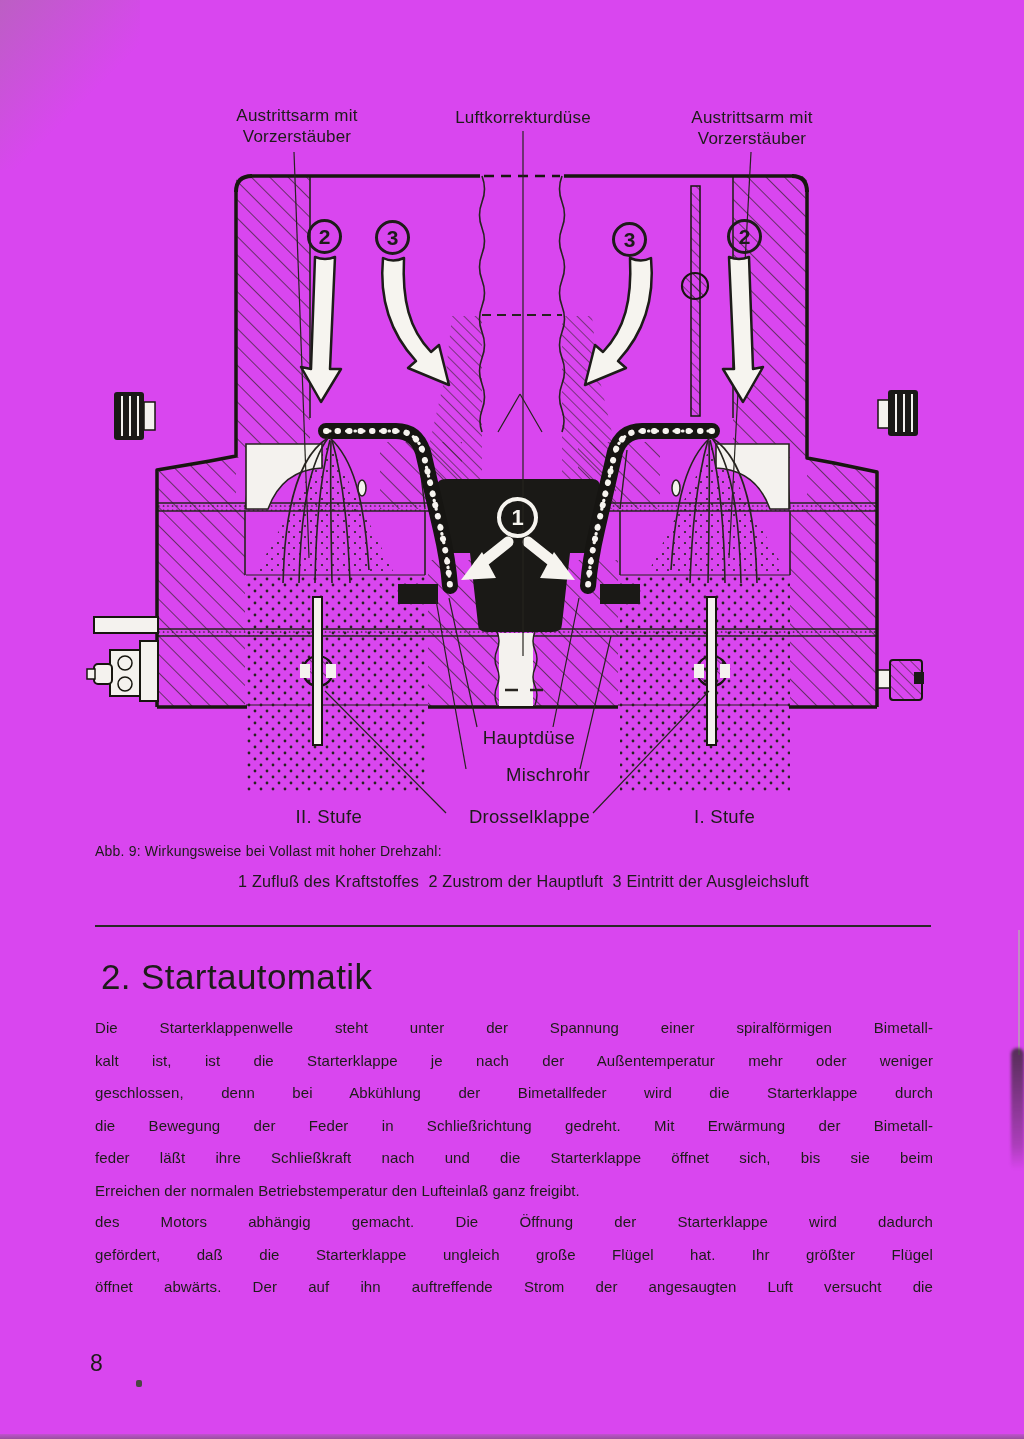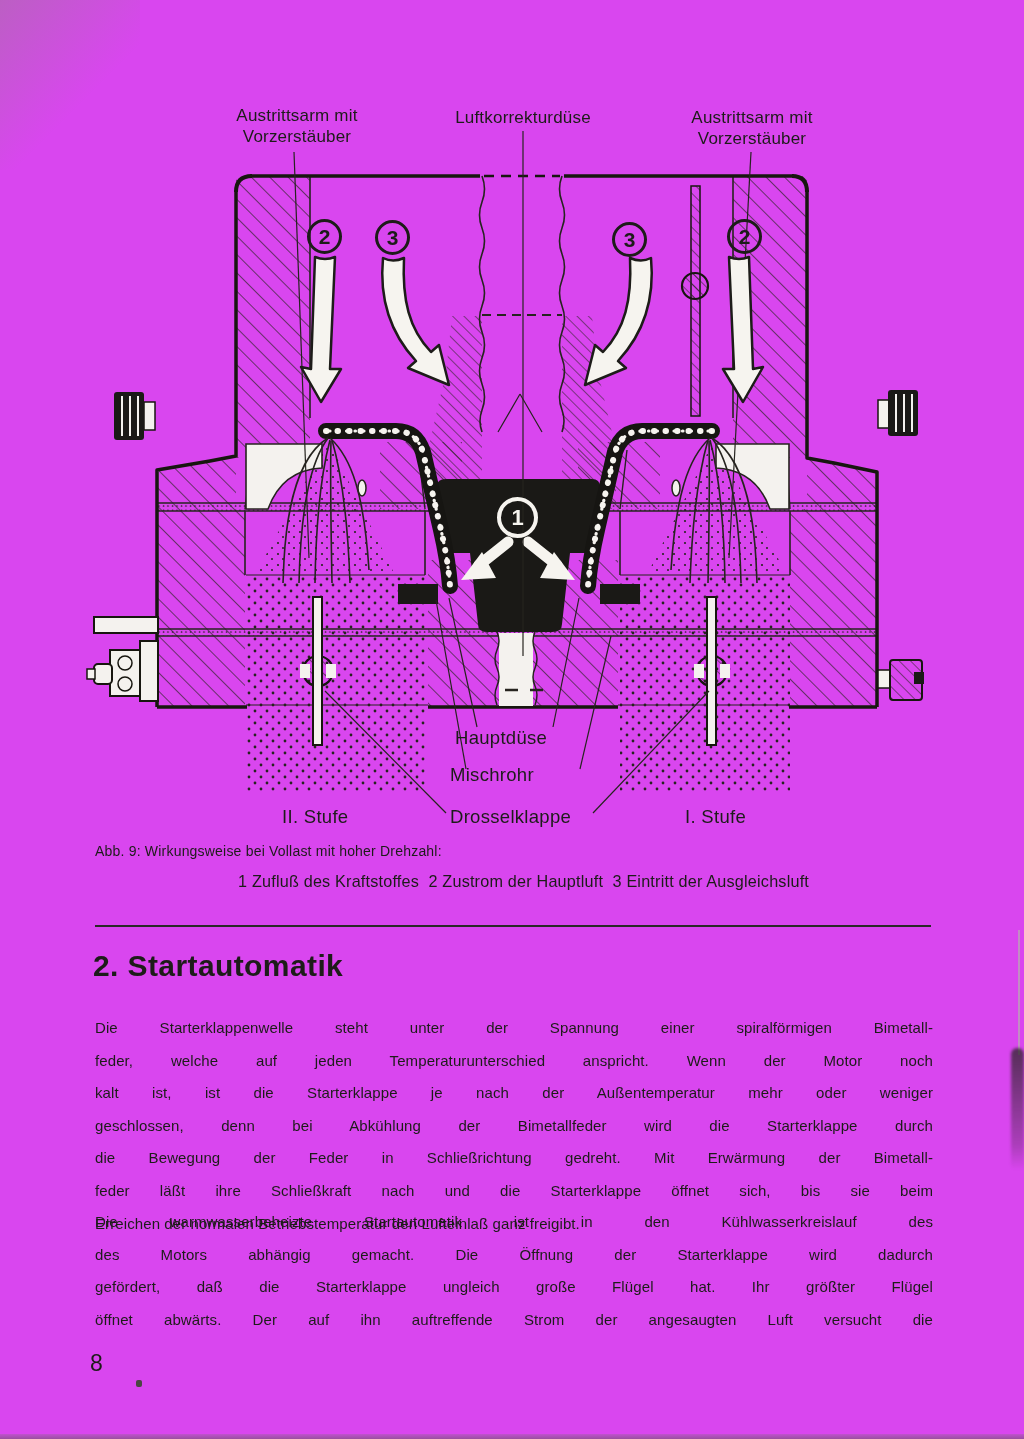--- a/index.html
+++ b/index.html
@@ -1,30 +1,30 @@
 <!DOCTYPE html>
 <html><head>
 <meta charset="utf-8">
 <style>
   html,body{margin:0;padding:0;background:#888;}
   .page{position:relative;width:1024px;height:1439px;background:#d946ef;overflow:hidden;
         font-family:"Liberation Sans",sans-serif;color:#1d1c19;}
   .ov{position:absolute;}
   .lbl{font-size:17px;line-height:21px;text-align:center;letter-spacing:.2px;}
-  .plbl{font-size:18.5px;letter-spacing:.3px;text-align:left;white-space:nowrap;}
+  .plbl{font-size:18.5px;letter-spacing:.3px;text-align:right;white-space:nowrap;}
   .circ{position:absolute;width:29px;height:29px;border:3.5px solid #1d1c19;border-radius:50%;
         display:flex;align-items:center;justify-content:center;font-weight:bold;font-size:21px;
         background:transparent;}
   .circ1{position:absolute;width:33px;height:33px;border:4px solid #f6f4ef;border-radius:50%;
         display:flex;align-items:center;justify-content:center;font-weight:bold;font-size:22px;
         color:#f6f4ef;background:transparent;}
   .caption{font-size:14px;letter-spacing:.2px;}
   .legend{font-size:16.2px;white-space:pre;letter-spacing:.2px;}
   .rule{background:#2a2926;height:2px;}
-  h1.heading{margin:0;font-size:30px;font-weight:bold;letter-spacing:.4px;}
+  h1.heading{margin:8px;font-size:35px;font-weight:normal;letter-spacing:.4px;}
   .bodytext{width:838px;font-size:15px;line-height:32.6px;letter-spacing:.1px;}
   .tline{text-align:left;}
   .tline.just{text-align:justify;text-align-last:justify;}
   .pageno{font-size:23px;}
   .cornershade{left:0;top:0;width:140px;height:170px;
      background:linear-gradient(135deg,rgba(140,135,125,.38),rgba(140,135,125,0) 60%);}
   .edgesmudge{left:1011px;top:1048px;width:13px;height:122px;border-radius:6px;
      background:linear-gradient(180deg,rgba(40,38,35,.75),rgba(40,38,35,.25) 80%,rgba(40,38,35,0));
      filter:blur(1.5px);}
   .edgeline{left:1018px;top:930px;width:2px;height:125px;background:#b5b2ac;opacity:.65;}
@@ -253,29 +253,27 @@
 
   <div class="ov caption" style="left:95px;top:843px">Abb. 9: Wirkungsweise bei Vollast mit hoher Drehzahl:</div>
   <div class="ov legend" style="left:238px;top:872px">1 Zufluß des Kraftstoffes  2 Zustrom der Hauptluft  3 Eintritt der Ausgleichsluft</div>
 
   <div class="ov rule" style="left:95px;top:925px;width:836px"></div>
 
   <h1 class="ov heading" style="left:93px;top:949px">2. Startautomatik</h1>
 
   <div class="ov bodytext" style="left:95px;top:1012px">
       <div class="tline just">Die Starterklappenwelle steht unter der Spannung einer spiralförmigen Bimetall-</div>
-      <div class="tline just">feder, welche auf jeden Temperaturunterschied anspricht. Wenn der Motor noch</div>
       <div class="tline just">kalt ist, ist die Starterklappe je nach der Außentemperatur mehr oder weniger</div>
       <div class="tline just">geschlossen, denn bei Abkühlung der Bimetallfeder wird die Starterklappe durch</div>
       <div class="tline just">die Bewegung der Feder in Schließrichtung gedreht. Mit Erwärmung der Bimetall-</div>
       <div class="tline just">feder läßt ihre Schließkraft nach und die Starterklappe öffnet sich, bis sie beim</div>
       <div class="tline">Erreichen der normalen Betriebstemperatur den Lufteinlaß ganz freigibt.</div>
     </div>
   <div class="ov bodytext" style="left:95px;top:1206px">
-      <div class="tline just">Die warmwasserbeheizte Startautomatik ist in den Kühlwasserkreislauf des</div>
       <div class="tline just">des Motors abhängig gemacht. Die Öffnung der Starterklappe wird dadurch</div>
       <div class="tline just">gefördert, daß die Starterklappe ungleich große Flügel hat. Ihr größter Flügel</div>
       <div class="tline just">öffnet abwärts. Der auf ihn auftreffende Strom der angesaugten Luft versucht die</div>
     </div>
 
   <div class="ov pageno" style="left:90px;top:1350px">8</div>
 
   <div class="ov cornershade"></div>
   <div class="ov edgeline"></div>
   <div class="ov edgesmudge"></div>

